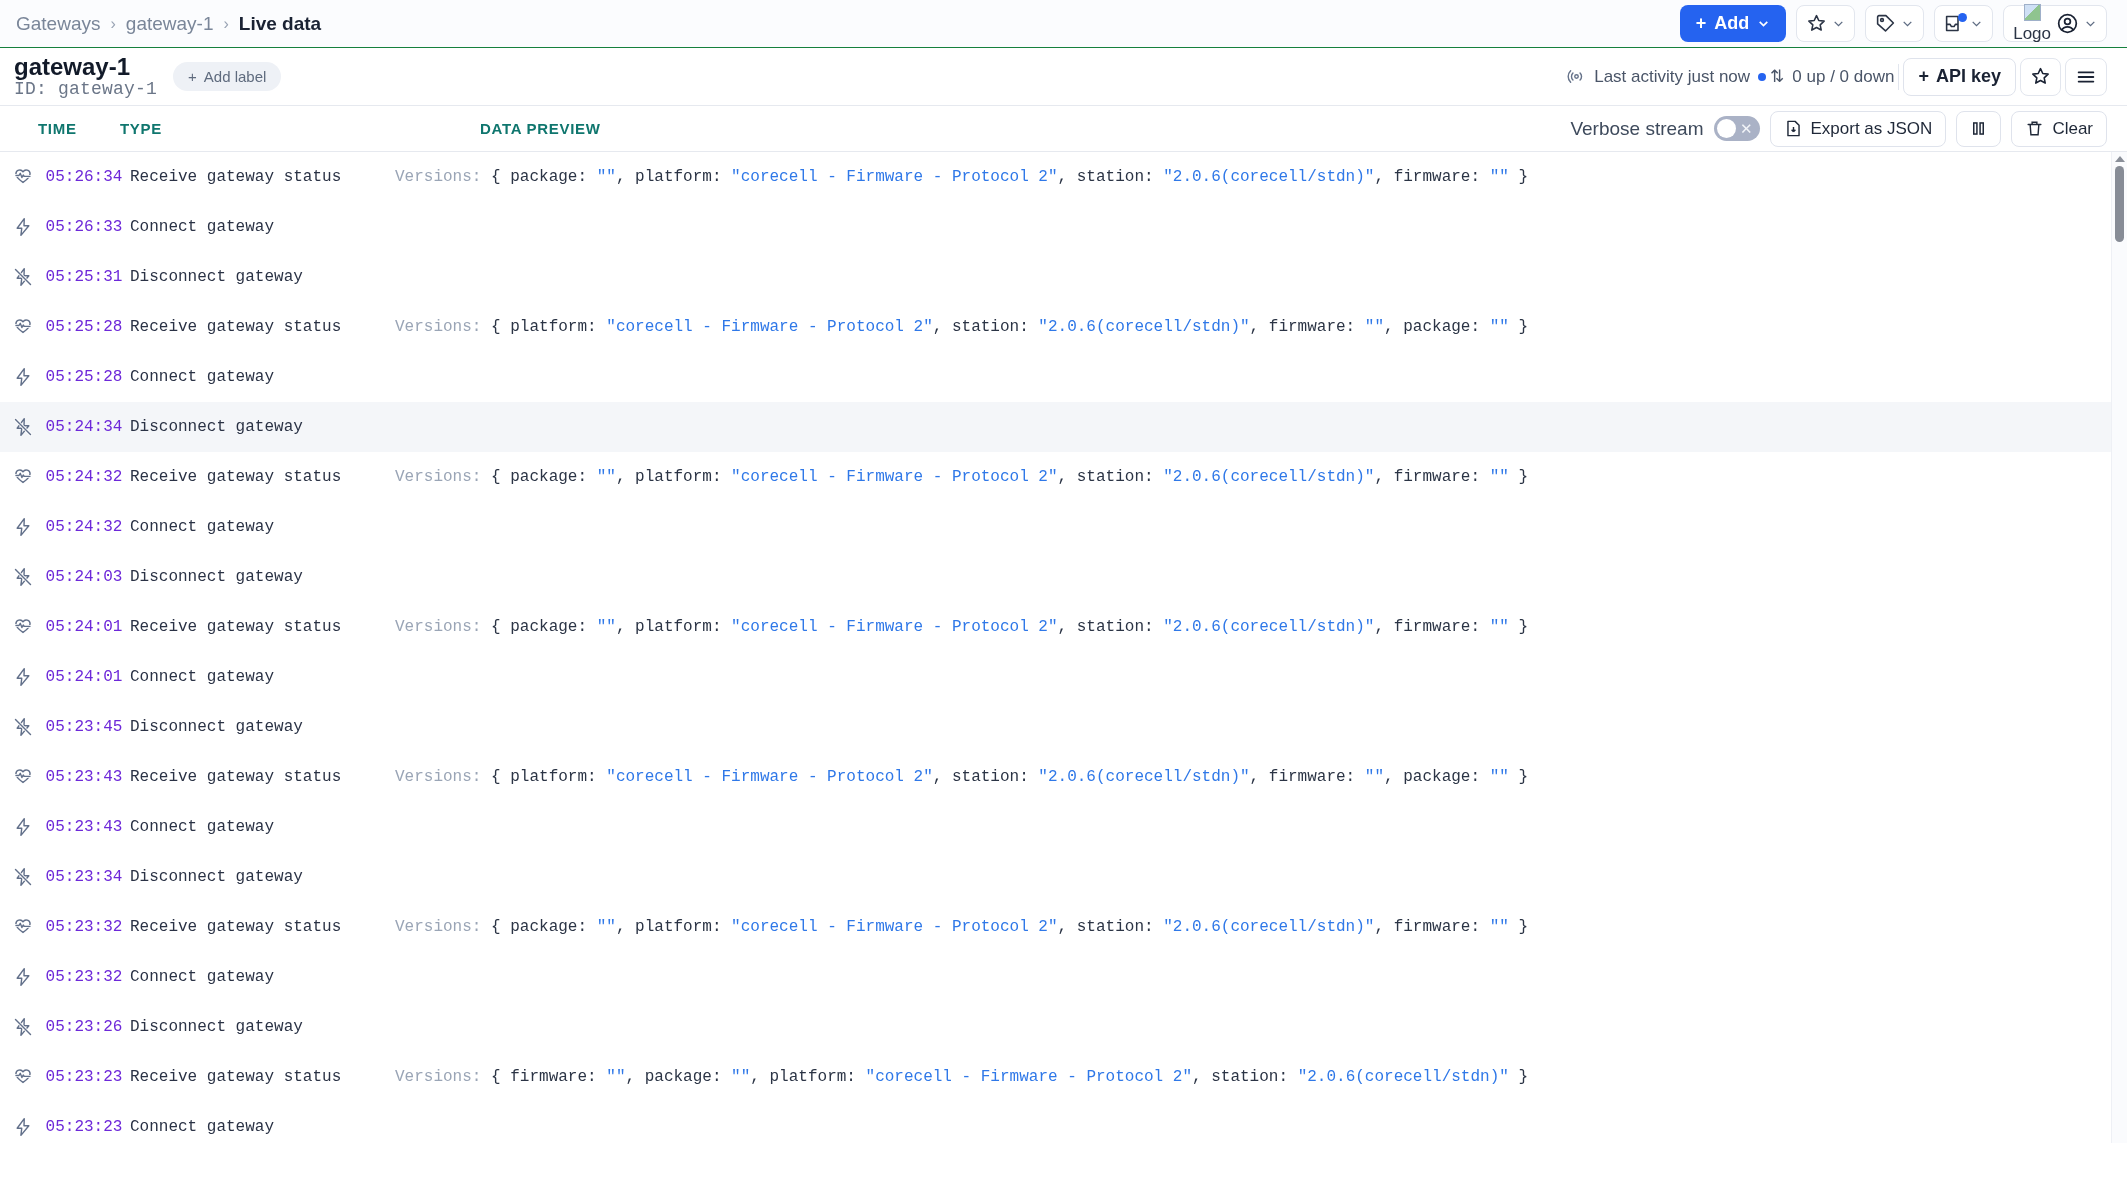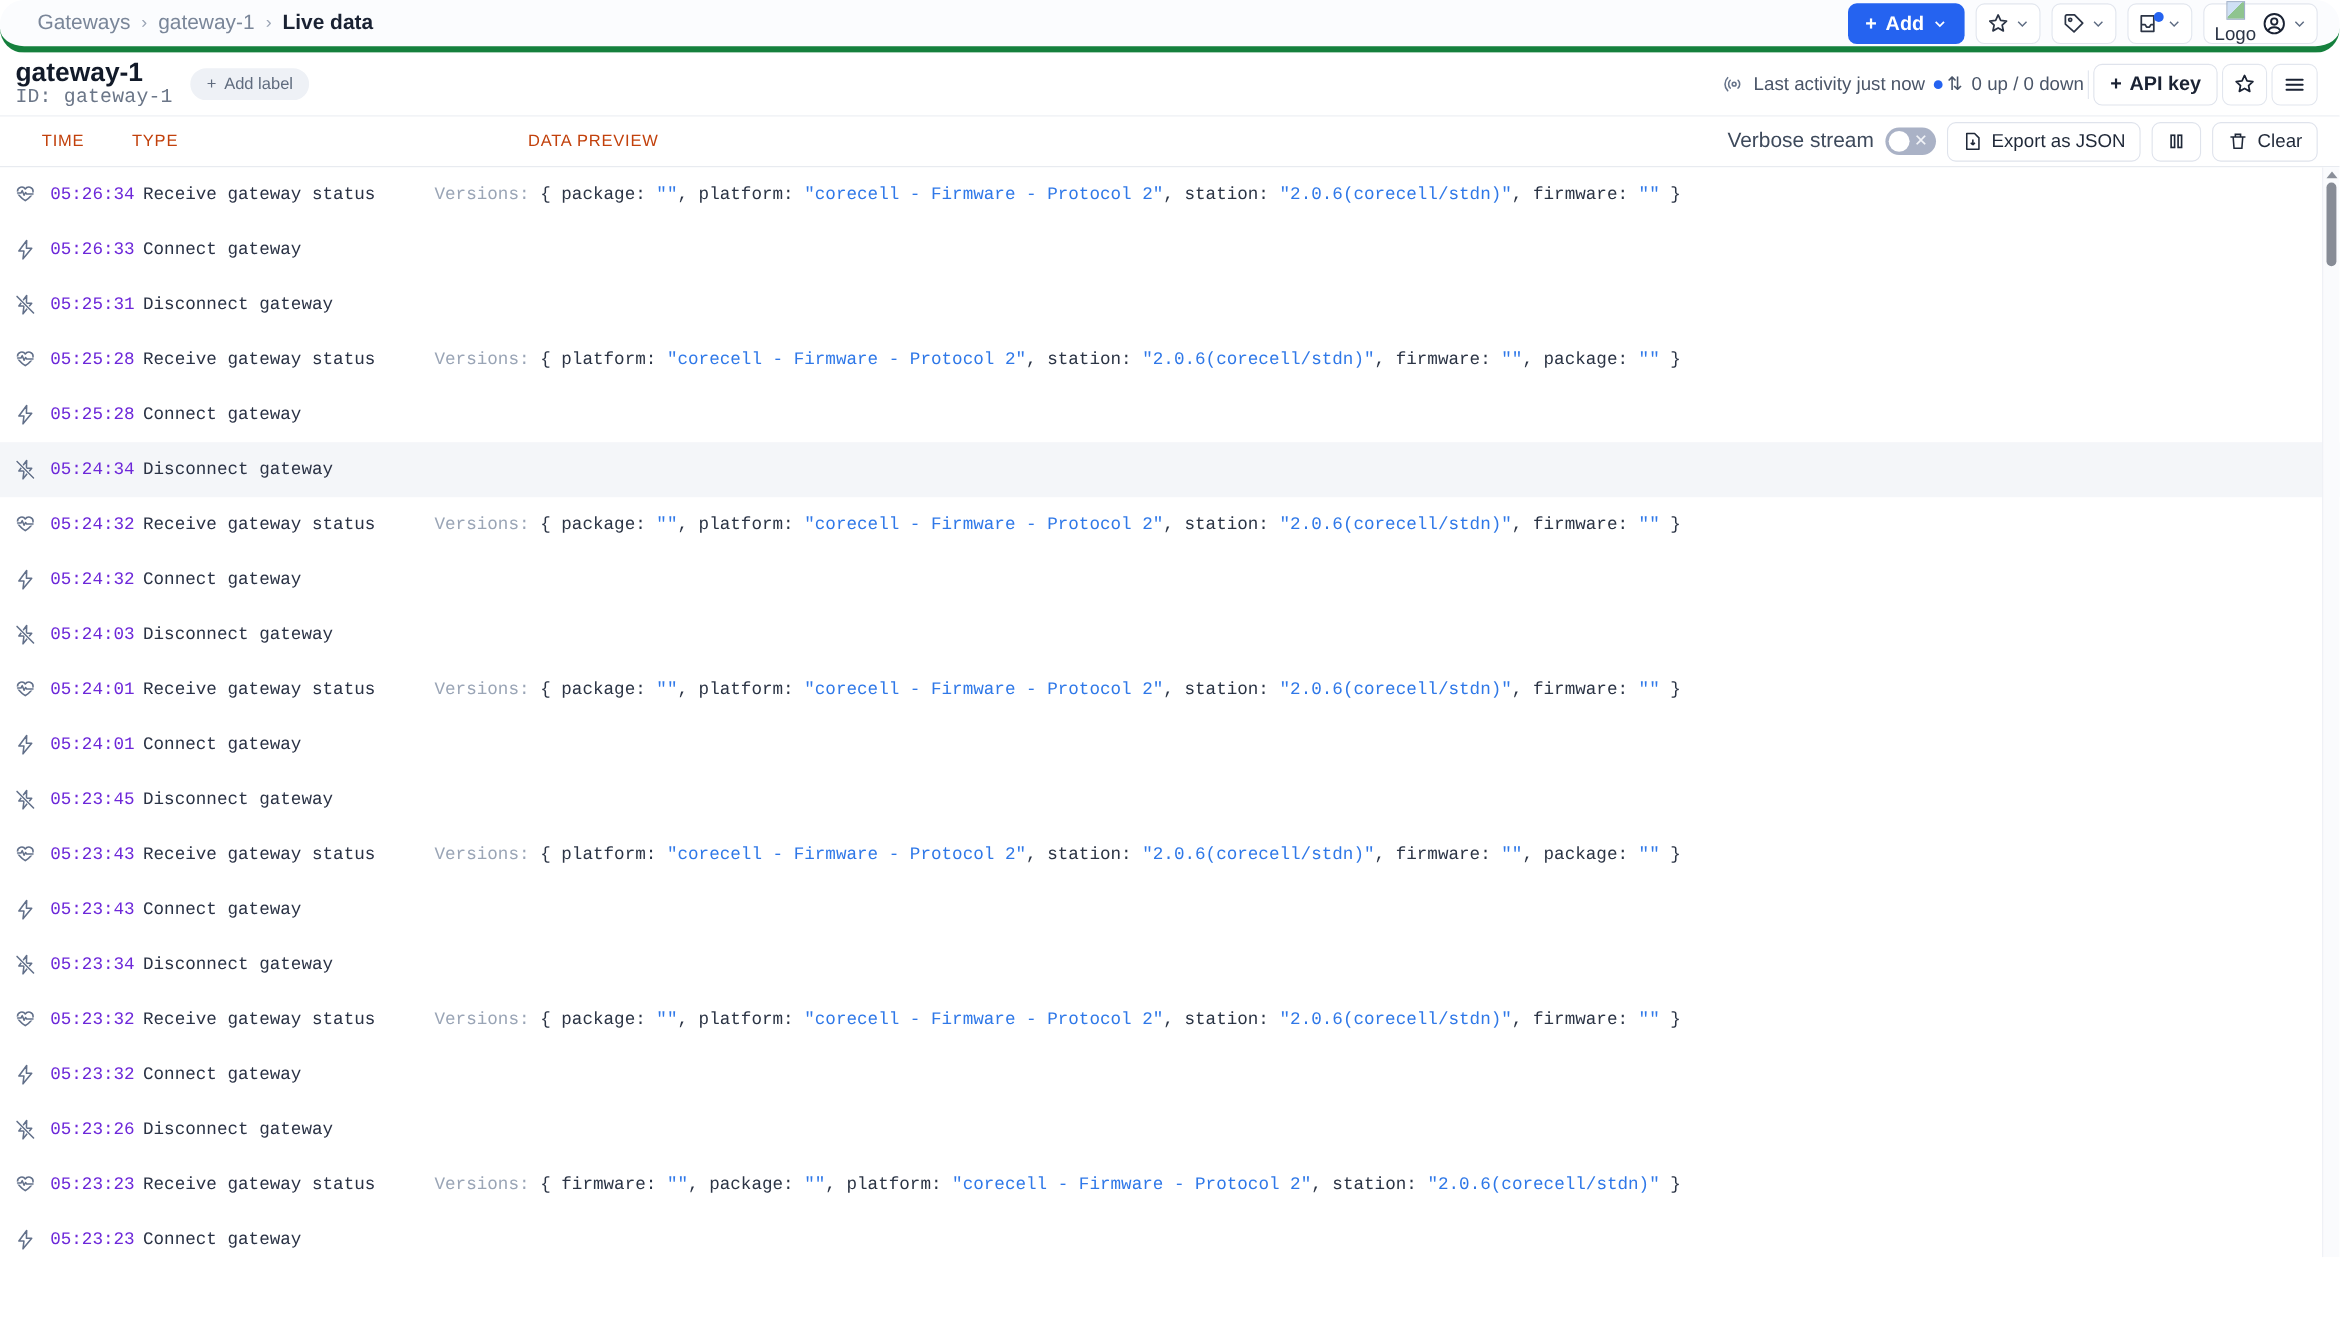--- a/index.html
+++ b/index.html
@@ -8,24 +8,23 @@
     background: #ffffff;
     font-family: "Liberation Sans", sans-serif;
     overflow: hidden;
   }
   .mono { font-family: "Liberation Mono", monospace; }
 
   
   .topbar {
     height: 48px;
     display: flex; align-items: center;
-    padding: 0 20px 0 34px;
+    padding: 0 20px 0 16px;
     background: #fbfcfe;
-    border-bottom: 6px solid #15803d;
-    border-radius: 22px;
+    border-bottom: 1px solid #15803d;
   }
   .crumbs { display: flex; align-items: center; gap: 10px; font-size: 19px; }
   .crumb-link { color: #7a8699; text-decoration: none; }
   .crumb-sep { color: #9aa4b5; font-size: 16px; }
   .crumb-current { color: #1a2233; font-weight: bold; }
   .topbar-right { margin-left: auto; display: flex; align-items: center; gap: 10px; }
 
   .btn-primary {
     display: flex; align-items: center; gap: 8px;
     background: #2563f0; color: #fff;
@@ -76,21 +75,21 @@
     height: 38px; padding: 0 14px;
     border: 1px solid #dfe3ec; border-radius: 8px; background: #fff;
     font-size: 18px; font-weight: bold; color: #1a2233; cursor: pointer;
   }
 
   
   .tablehead {
     height: 46px; display: flex; align-items: center;
     padding: 0 20px 0 0; border-bottom: 1px solid #e6e9ef; background: #fff;
   }
-  .col-head { font-size: 15px; letter-spacing: .7px; color: #c2410c; font-weight: normal; }
+  .col-head { font-size: 15px; letter-spacing: .7px; color: #0f766e; font-weight: bold; }
   .ch-time { width: 120px; padding-left: 38px; }
   .ch-type { width: 360px; }
   .ch-data { flex: 0 0 auto; }
   .tools { margin-left: auto; display: flex; align-items: center; gap: 10px; }
   .verbose-label { font-size: 19px; color: #3e4a5c; }
   .toggle {
     width: 46px; height: 25px; border-radius: 14px; background: #aab2c6;
     display: flex; align-items: center; padding: 0 3px; cursor: pointer;
     position: relative;
   }

